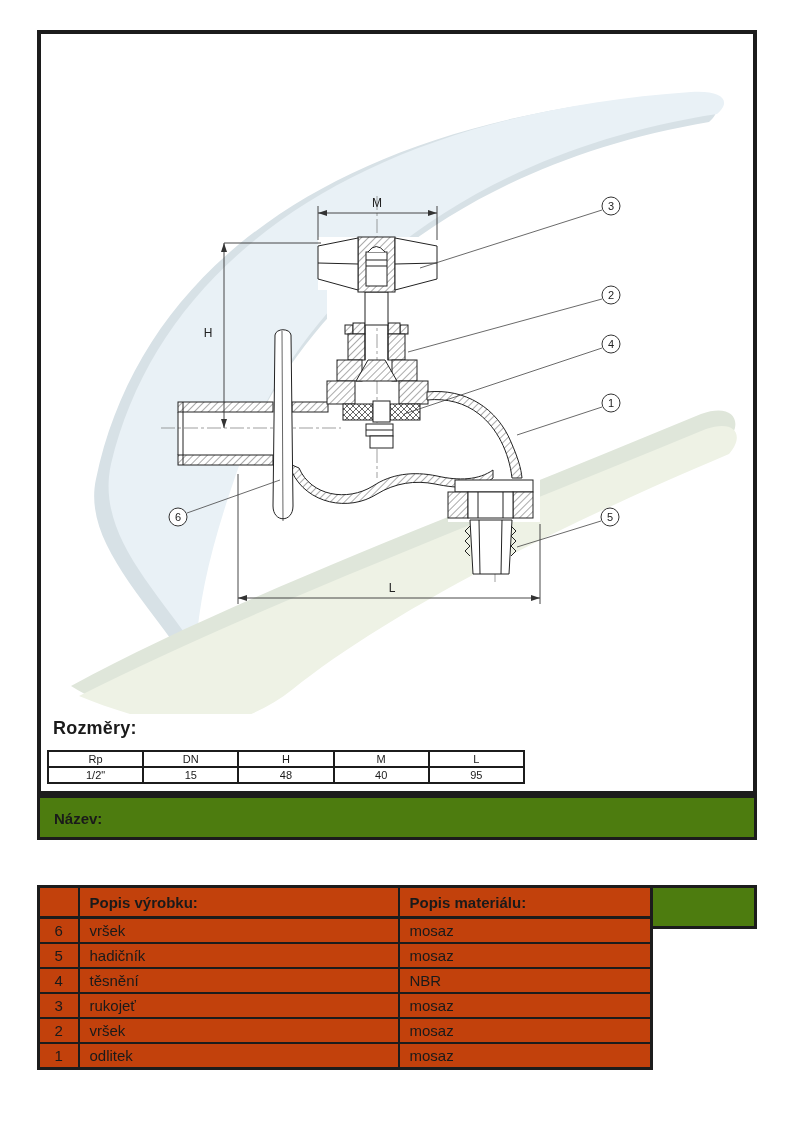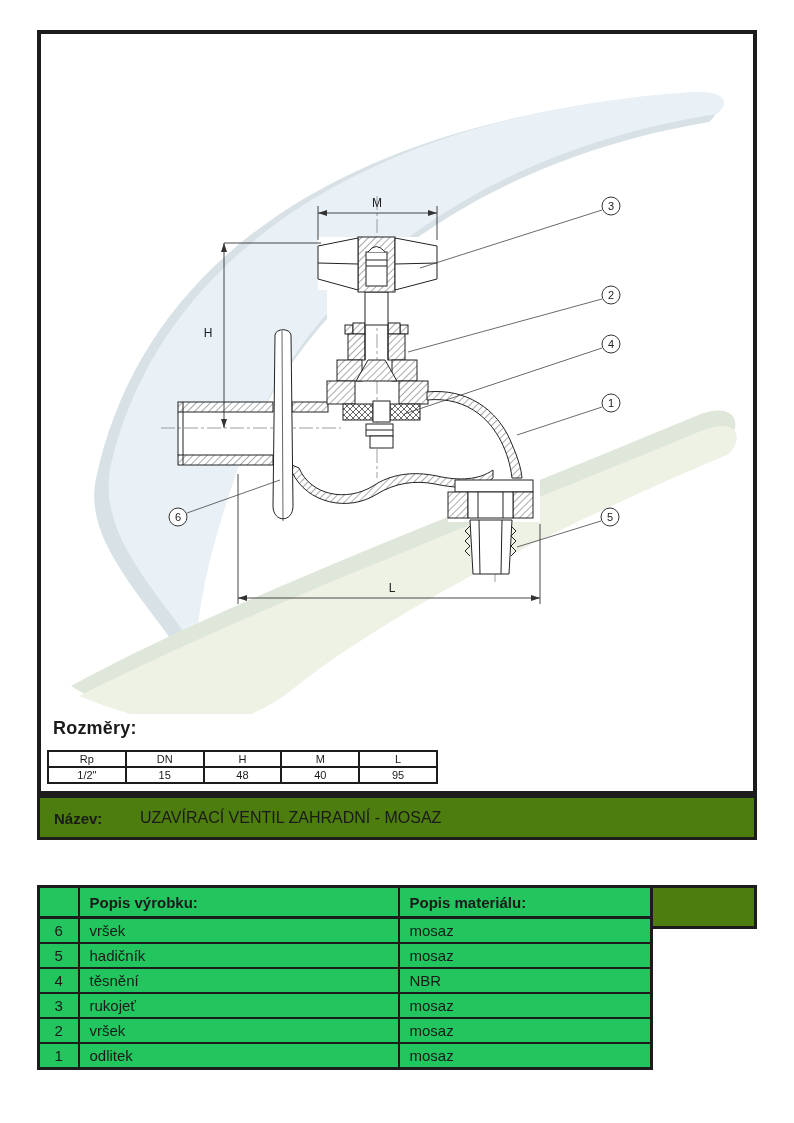--- a/index.html
+++ b/index.html
@@ -13,21 +13,21 @@
   #frame1{
     left:37px;top:30px;width:720px;height:765px;
     border:4px solid #1c1c1c;box-sizing:border-box;background:#fff;
   }
   #drawing-svg{position:absolute;left:0;top:0;}
   #rozmery-heading{
     position:absolute;left:12px;top:684px;
     font-size:18px;font-weight:bold;letter-spacing:0.2px;
   }
   #dims-table{
-    position:absolute;left:6px;top:716px;width:391px;
+    position:absolute;left:6px;top:716px;width:478px;
     border-collapse:collapse;table-layout:fixed;
   }
   #dims-table td{
     border:2px solid #1c1c1c;text-align:center;vertical-align:middle;
     font-size:11px;height:14px;padding:0;line-height:14px;
   }
   
   #nazev-box,#pouziti-box{
     left:37px;width:720px;box-sizing:border-box;
     border:3px solid #1c1c1c;background:#4d7c0f;
@@ -42,21 +42,21 @@
     position:absolute;left:100px;top:50%;transform:translateY(-50%);
     font-size:16px;white-space:nowrap;
   }
   #pouziti-value{
     position:absolute;left:71px;top:50%;transform:translateY(-50%);
     font-size:15px;white-space:nowrap;
   }
   
   #parts-table{
     position:absolute;left:37px;top:885px;width:616px;
-    border-collapse:collapse;table-layout:fixed;background:#22c55e;
+    border-collapse:collapse;table-layout:fixed;background:#c2410c;
     border:3px solid #1c1c1c;
   }
   #parts-table col.c-num{width:40px;}
   #parts-table col.c-prod{width:320px;}
   #parts-table td{
     border-left:2px solid #1c1c1c;border-top:2px solid #1c1c1c;
     font-size:15px;vertical-align:middle;padding:0 0 0 10px;height:23px;
     overflow:hidden;white-space:nowrap;
   }
   #parts-table td:first-child{border-left:none;text-align:center;padding:0;}
@@ -249,21 +249,20 @@
       <td>48</td>
       <td>40</td>
       <td>95</td>
     </tr>
   </tbody>
     </table>
 </div>
 
 <div id="nazev-box" class="abs">
   <span class="row-label">Název:</span>
-  <span id="nazev-value">UZAVÍRACÍ VENTIL ZAHRADNÍ - MOSAZ</span>
 </div>
 
 <div id="pouziti-box" class="abs">
   <span class="row-label">Použití:</span>
 </div>
 
 <table id="parts-table">
   <colgroup>
       <col class="c-num">
       <col class="c-prod">

